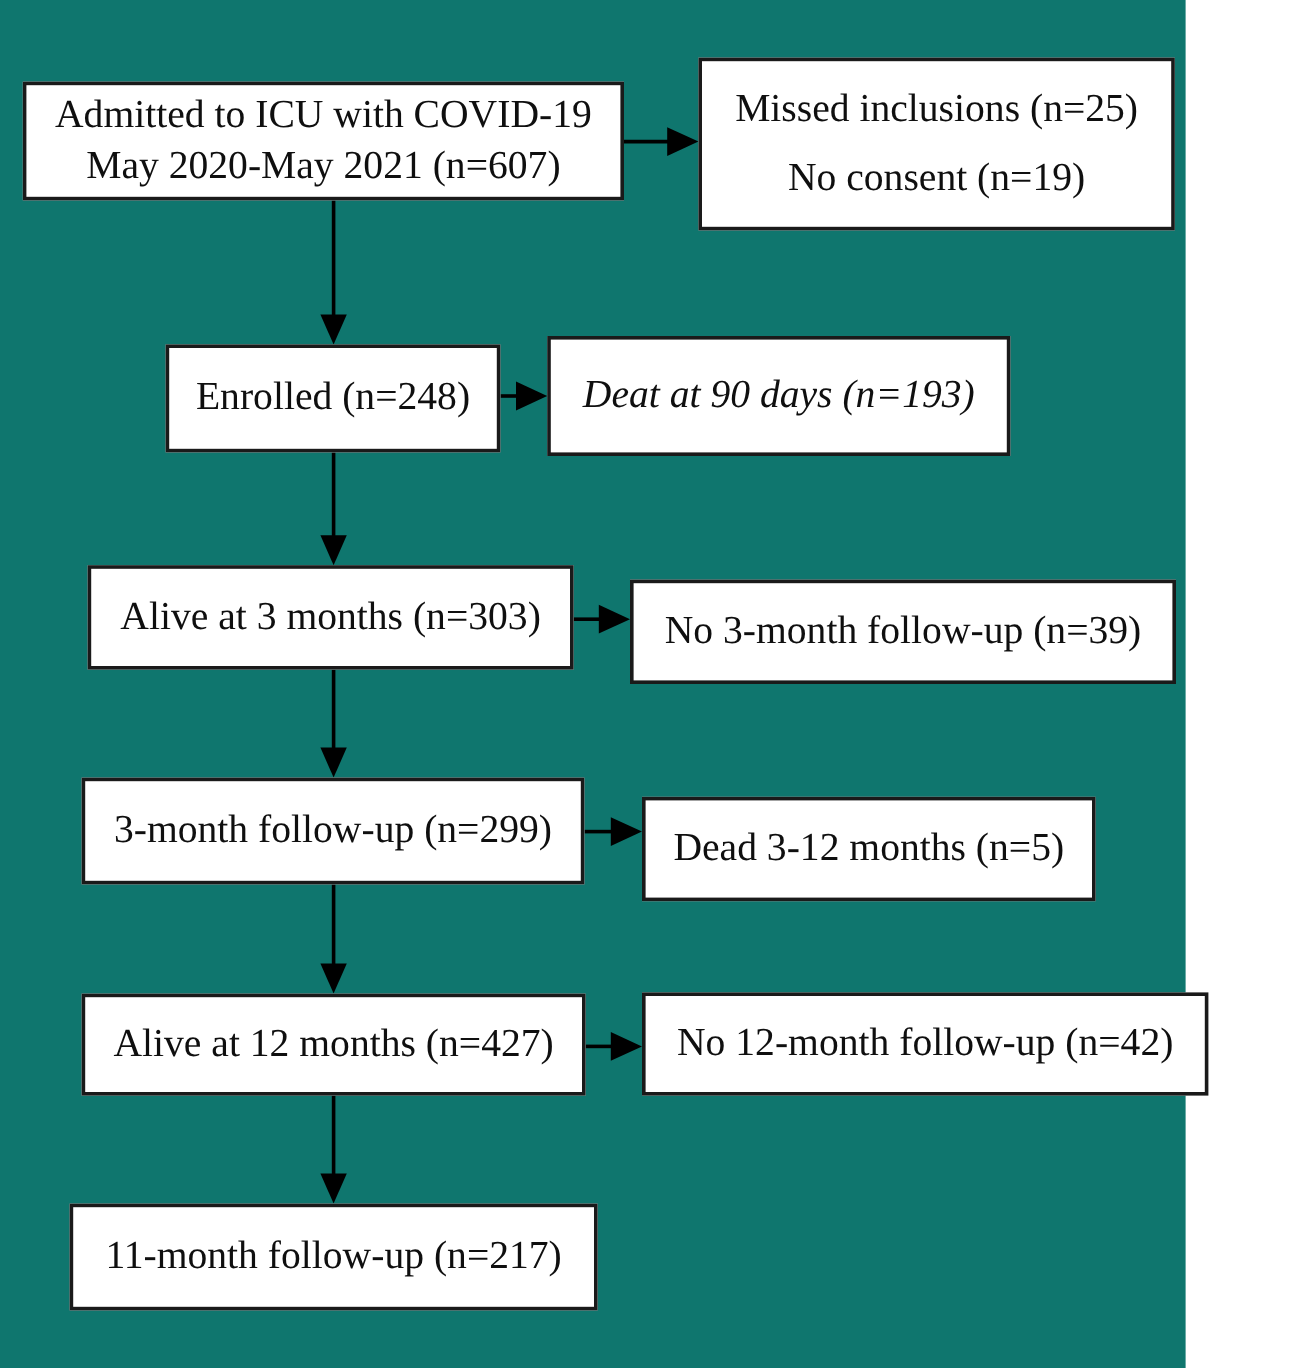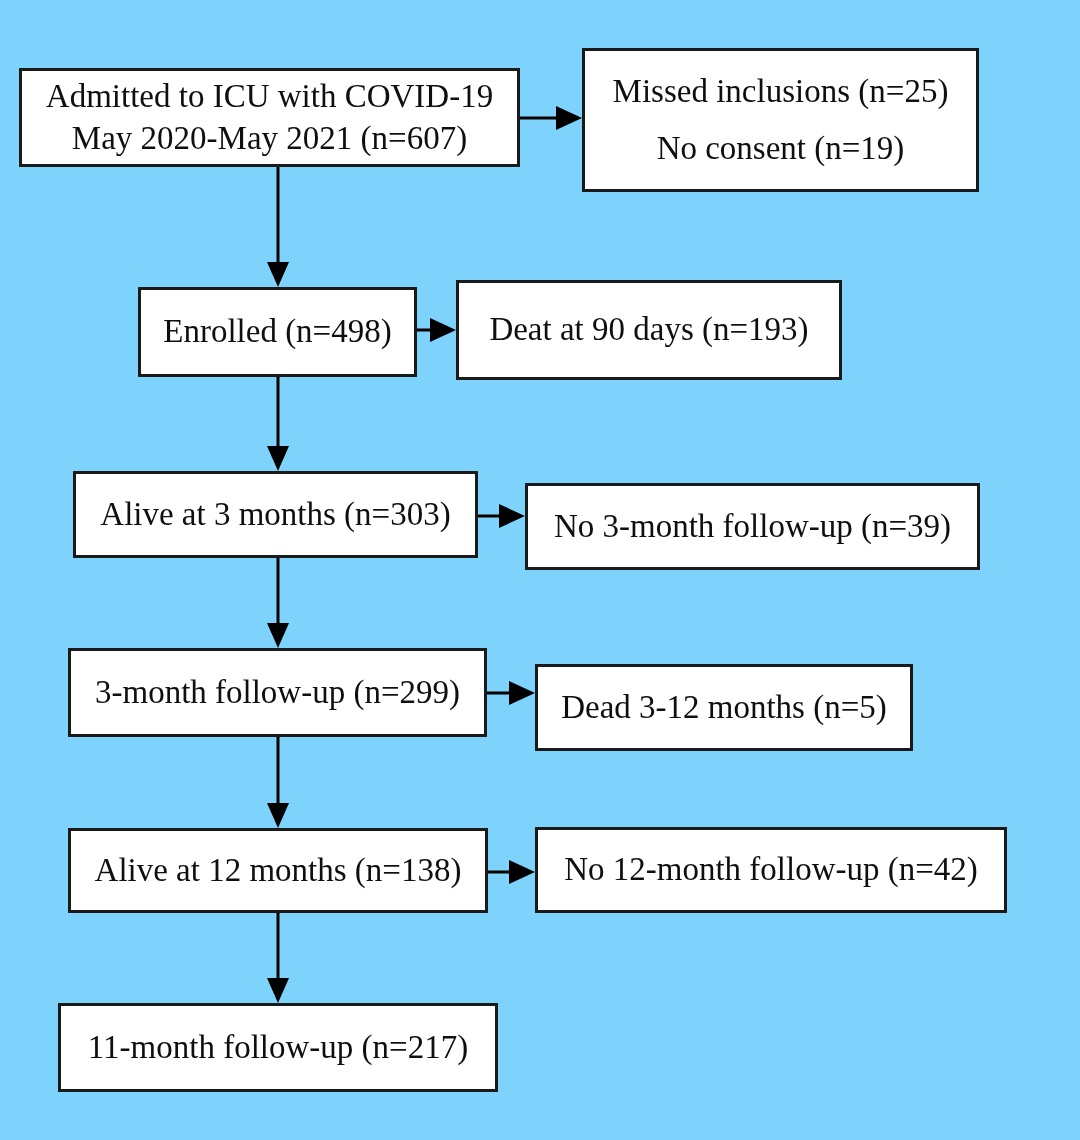--- a/index.html
+++ b/index.html
@@ -5,23 +5,23 @@
   html, body {
     margin: 0;
     padding: 0;
     background: #ffffff;
     width: 1080px;
     height: 1140px;
     overflow: hidden;
   }
   .canvas {
     position: relative;
-    width: 1080px;
+    width: 988px;
     height: 1140px;
-    background: #7dd3fc;
+    background: #0f766e;
     font-family: "Liberation Serif", "DejaVu Serif", serif;
     color: #0f0f0f;
   }
   .arrow-layer {
     position: absolute;
     left: 0; top: 0;
     width: 1080px;
     height: 1140px;
     pointer-events: none;
   }
@@ -44,21 +44,21 @@
   
   #m0 { left: 19px;  top: 68px;   width: 501px; height: 99px; }
   #m1 { left: 138px; top: 287px;  width: 279px; height: 90px; }
   #m2 { left: 73px;  top: 471px;  width: 405px; height: 87px; }
   #m3 { left: 68px;  top: 648px;  width: 419px; height: 89px; }
   #m4 { left: 68px;  top: 828px;  width: 420px; height: 85px; }
   #m5 { left: 58px;  top: 1003px; width: 440px; height: 89px; }
 
   
   #s0 { left: 582px; top: 48px;  width: 397px; height: 144px; gap: 15px; }
-  #s1 { left: 456px; top: 280px; width: 386px; height: 100px; }
+  #s1 { left: 456px; top: 280px; width: 386px; height: 100px; font-style: italic; }
   #s2 { left: 525px; top: 471px; width: 455px; height: 87px; margin-top: 12px; }
   #s3 { left: 535px; top: 649px; width: 378px; height: 87px; margin-top: 15px; }
   #s4 { left: 535px; top: 827px; width: 472px; height: 86px; }
 </style>
 </head>
 <body>
 
 <div class="canvas">
 
   <svg class="arrow-layer" viewBox="0 0 1080 1140" xmlns="http://www.w3.org/2000/svg">
@@ -104,30 +104,30 @@
       <line x1="488" y1="872" x2="511" y2="872" stroke="#000" stroke-width="3"></line>
       <polygon points="535,872 509,860 509,884" fill="#000"></polygon>
     </g>
   </svg>
 
   <div class="fbox" id="m0">
     <span>Admitted to ICU with COVID-19</span>
     <span>May 2020-May 2021 (n=607)</span>
   </div>
   <div class="fbox" id="m1">
-    <span>Enrolled (n=498)</span>
+    <span>Enrolled (n=248)</span>
   </div>
   <div class="fbox" id="m2">
     <span>Alive at 3 months (n=303)</span>
   </div>
   <div class="fbox" id="m3">
     <span>3-month follow-up (n=299)</span>
   </div>
   <div class="fbox" id="m4">
-    <span>Alive at 12 months (n=138)</span>
+    <span>Alive at 12 months (n=427)</span>
   </div>
   <div class="fbox" id="m5">
     <span>11-month follow-up (n=217)</span>
   </div>
 
   <div class="fbox" id="s0">
     <span>Missed inclusions (n=25)</span>
     <span>No consent (n=19)</span>
   </div>
   <div class="fbox" id="s1">

